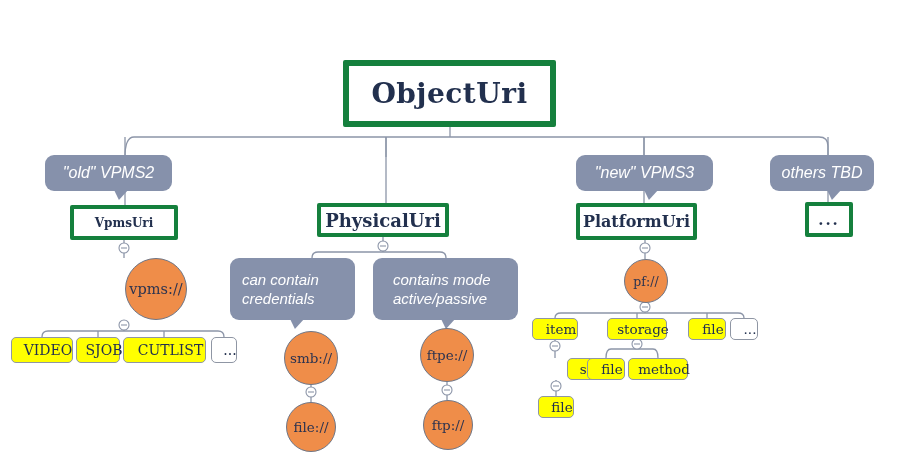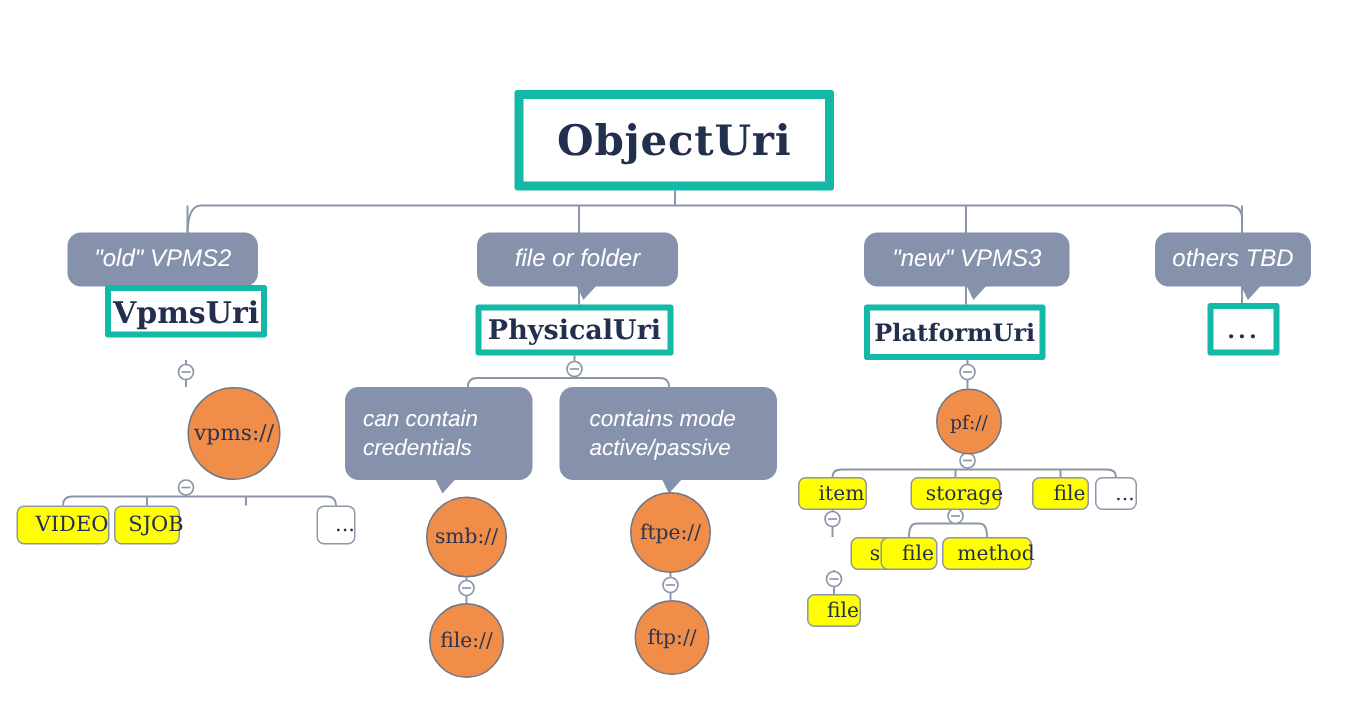--- a/index.html
+++ b/index.html
@@ -1,21 +1,21 @@
 <!DOCTYPE html>
 <html><head>
 <meta charset="utf-8">
 <style>
   html,body{margin:0;padding:0;background:#ffffff;}
   .canvas{position:relative;width:898px;height:472px;background:#ffffff;overflow:hidden;
           font-family:"Liberation Sans",sans-serif;}
   svg.connectors{position:absolute;left:0;top:0;width:898px;height:472px;}
 
   
-  .classbox{position:absolute;background:#ffffff;border:4px solid #14b8a6;border-radius:2px;
+  .classbox{position:absolute;background:#ffffff;border:4px solid #15803d;border-radius:2px;
             display:flex;align-items:center;justify-content:center;
             font-family:"DejaVu Serif","Liberation Serif",serif;font-weight:bold;color:#22304e;
             box-sizing:border-box;}
   .rootbox{border-width:6px;font-size:28px;letter-spacing:.5px;}
 
   
   .callout{position:absolute;background:#8691ab;border-radius:9px;color:#ffffff;
            font-style:italic;display:flex;align-items:center;justify-content:center;
            font-size:16px;box-sizing:border-box;}
   .callout .tail{position:absolute;bottom:-9px;width:0;height:0;
@@ -121,34 +121,30 @@
   </svg>
 
   <div class="classbox rootbox" style="left:343px;top:60px;width:213px;height:67px;">
     <span>ObjectUri</span>
   </div>
 
   <div class="callout" style="left:45px;top:155px;width:127px;height:36px;">
     <span>"old" VPMS2</span>
     <span class="tail" style="left:68px;"></span>
   </div>
-  <div class="callout" style="left:318px;top:155px;width:134px;height:36px;">
-    <span>file or folder</span>
-    <span class="tail" style="left:65px;"></span>
-  </div>
   <div class="callout" style="left:576px;top:155px;width:137px;height:36px;">
     <span>"new" VPMS3</span>
     <span class="tail" style="left:67px;"></span>
   </div>
   <div class="callout" style="left:770px;top:155px;width:104px;height:36px;">
     <span>others TBD</span>
     <span class="tail" style="left:56px;"></span>
   </div>
 
-  <div class="classbox" style="left:70px;top:190px;width:108px;height:35px;font-size:20px;">
+  <div class="classbox" style="left:70px;top:205px;width:108px;height:35px;font-size:12px;">
     <span>VpmsUri</span>
   </div>
   <div class="classbox" style="left:317px;top:203px;width:132px;height:34px;font-size:18px;">
     <span>PhysicalUri</span>
   </div>
   <div class="classbox" style="left:576px;top:203px;width:121px;height:37px;font-size:16px;">
     <span>PlatformUri</span>
   </div>
   <div class="classbox" style="left:805px;top:202px;width:48px;height:35px;font-size:15px;letter-spacing:2px;">
     <span>...</span>
@@ -181,20 +177,23 @@
   <div class="circle" style="left:624px;top:259px;width:44px;height:44px;font-size:12.5px;">
     <span>pf://</span>
   </div>
 
   <div class="leaf" style="left:11px;top:337px;width:62px;height:26px;">
     <span>VIDEO</span>
   </div>
   <div class="leaf" style="left:76px;top:337px;width:44px;height:26px;">
     <span>SJOB</span>
   </div>
+  <div class="leaf" style="left:123px;top:337px;width:83px;height:26px;">
+    <span>CUTLIST</span>
+  </div>
   <div class="leaf white" style="left:211px;top:337px;width:26px;height:26px;">
     <span>...</span>
   </div>
 
   <div class="leaf small" style="left:532px;top:318px;width:46px;height:22px;">
     <span>item</span>
   </div>
   <div class="leaf small" style="left:607px;top:318px;width:60px;height:22px;">
     <span>storage</span>
   </div>

